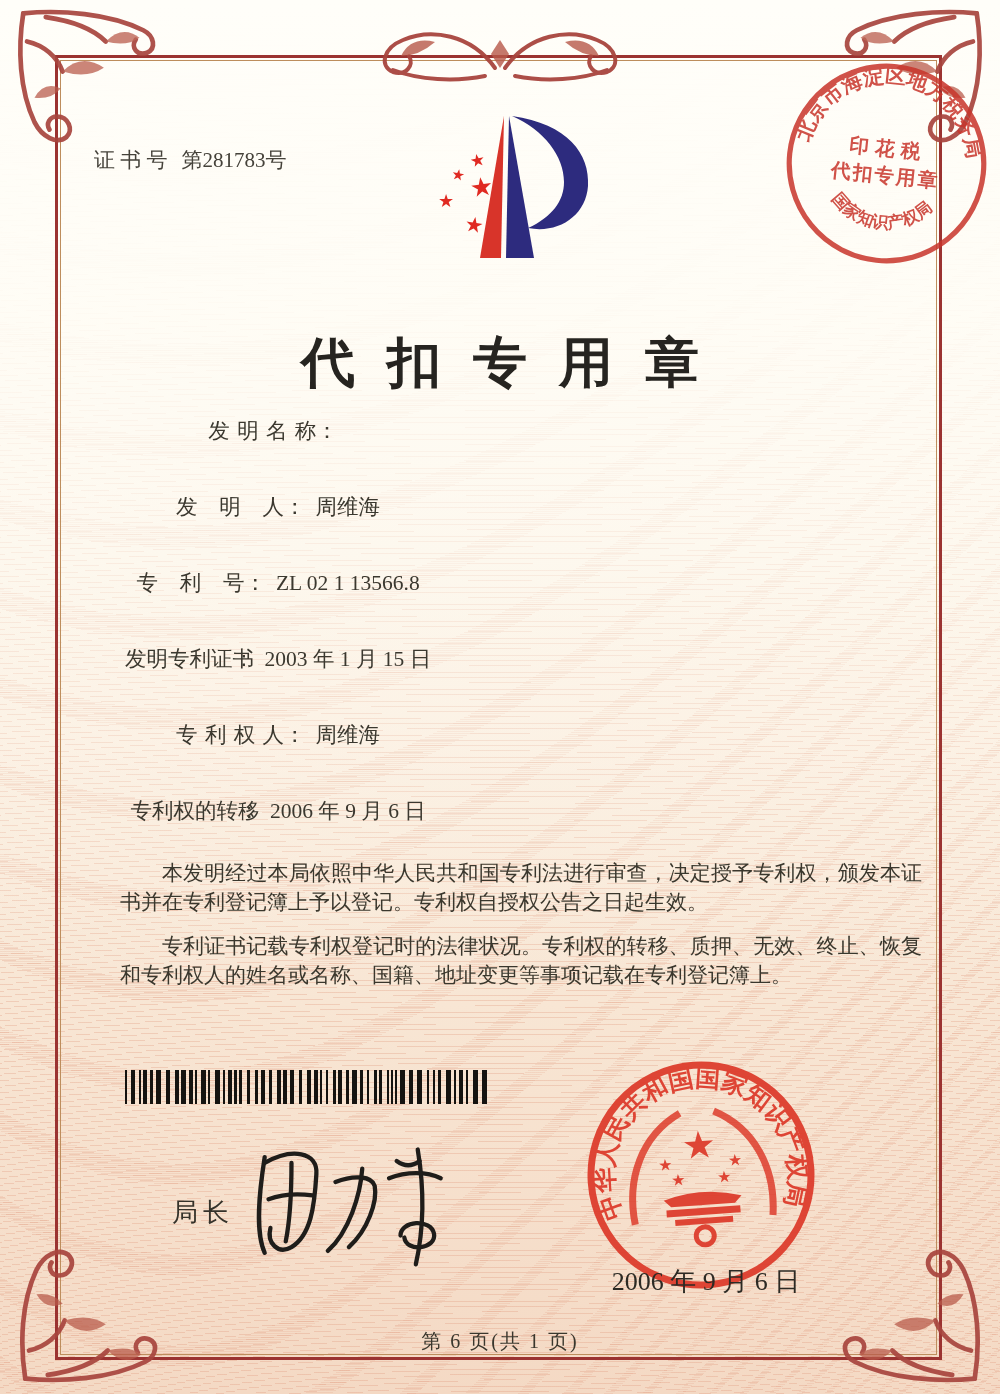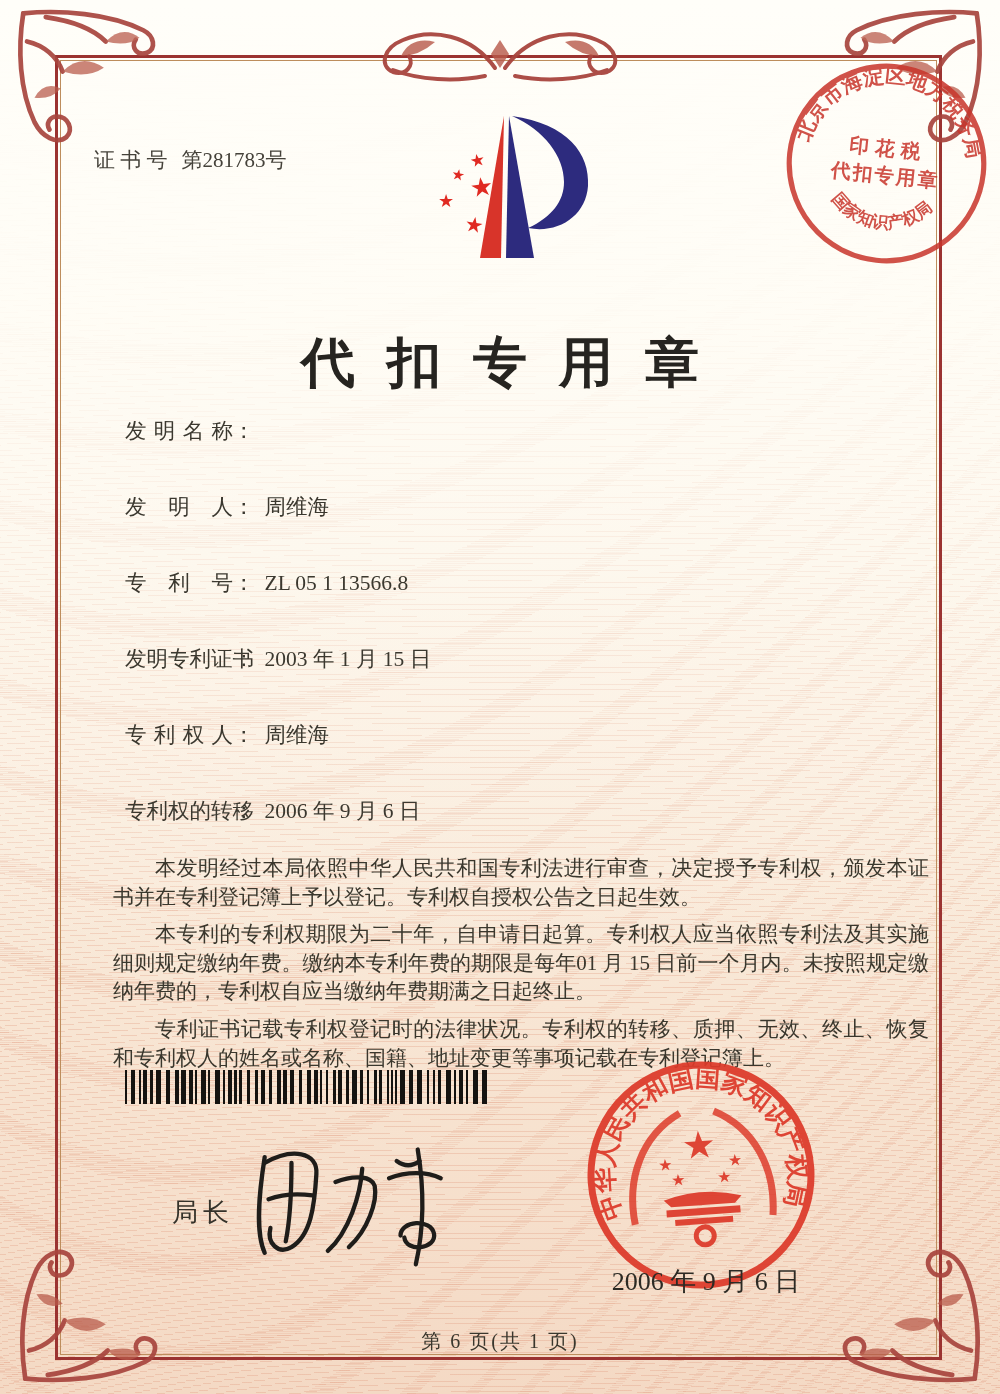--- a/index.html
+++ b/index.html
@@ -31,28 +31,28 @@
     position:absolute;left:94px;top:146px;font-size:21px;color:#45423a;
     display:flex;gap:14px;white-space:pre;
   }
   .logo{position:absolute;left:416px;top:110px;width:184px;height:158px;}
   .tax-stamp{position:absolute;left:783px;top:60px;width:207px;height:207px;opacity:.85;}
   .title{
     position:absolute;left:0;right:0;top:291px;text-align:center;
     font-size:54px;font-weight:700;letter-spacing:32px;text-indent:32px;color:#262420;
   }
   .fields{position:absolute;left:125px;top:420px;font-size:21.5px;color:#3b382f;}
-  .frow{display:flex;margin-bottom:53px;line-height:23px;white-space:pre;}
+  .frow{display:flex;margin-bottom:53px;line-height:23px;white-space:pre;justify-content:center;}
   .f-label{display:inline-block;width:108px;text-align:justify;text-align-last:justify;}
   .f-colon{margin-right:10px;}
   .paras{
     position:absolute;left:104px;top:845px;width:834px;
     font-size:21px;line-height:28.6px;text-align:justify;color:#3a372d;
   }
-  .paras p{margin:9px;text-indent:2em;}
+  .paras p{margin:16px;text-indent:2em;font-family:Liberation Mono, monospace;}
   .barcode{position:absolute;left:125px;top:1070px;width:372px;height:34px;display:flex;}
   .barcode span{height:100%;}
   .sig-label{position:absolute;left:172px;top:1195px;font-size:26px;letter-spacing:5px;color:#35322a;}
   .sig{position:absolute;left:236px;top:1136px;width:220px;height:138px;}
   .vh{position:absolute;width:1px;height:1px;overflow:hidden;clip:rect(0 0 0 0);white-space:nowrap;}
   .seal{position:absolute;left:584px;top:1058px;width:234px;height:234px;opacity:.93;}
   .seal-date{
     position:absolute;left:596px;top:1264px;width:220px;text-align:center;
     font-size:26px;color:#2c2a24;white-space:pre;
   }
@@ -151,36 +151,35 @@
   <h1 class="title">代扣专用章</h1>
 
   <div class="fields">
     <div class="frow">
       <span class="f-label">发明名称</span><span class="f-colon">：</span>
     </div>
     <div class="frow">
       <span class="f-label">发明人</span><span class="f-colon">：</span><span>周维海</span>
     </div>
     <div class="frow">
-      <span class="f-label">专利号</span><span class="f-colon">：</span><span>ZL 05 1 13566.8</span>
+      <span class="f-label">专利号</span><span class="f-colon">：</span><span>ZL 02 1 13566.8</span>
     </div>
     <div class="frow">
       <span class="f-label">发明专利证书</span><span class="f-colon">：</span><span>2003 年 1 月 15 日</span>
     </div>
     <div class="frow">
       <span class="f-label">专利权人</span><span class="f-colon">：</span><span>周维海</span>
     </div>
     <div class="frow">
       <span class="f-label">专利权的转移</span><span class="f-colon">：</span><span>2006 年 9 月 6 日</span>
     </div>
   </div>
 
   <div class="paras">
     <p>本发明经过本局依照中华人民共和国专利法进行审查，决定授予专利权，颁发本证书并在专利登记簿上予以登记。专利权自授权公告之日起生效。</p>
-    <p>本专利的专利权期限为二十年，自申请日起算。专利权人应当依照专利法及其实施细则规定缴纳年费。缴纳本专利年费的期限是每年01 月 15 日前一个月内。未按照规定缴纳年费的，专利权自应当缴纳年费期满之日起终止。</p>
     <p>专利证书记载专利权登记时的法律状况。专利权的转移、质押、无效、终止、恢复和专利权人的姓名或名称、国籍、地址变更等事项记载在专利登记簿上。</p>
   </div>
 
   <div class="barcode">
       <span style="width:2px;background:#151310"></span>
       <span style="width:4px"></span>
       <span style="width:4px;background:#151310"></span>
       <span style="width:4px"></span>
       <span style="width:2px;background:#151310"></span>
       <span style="width:2px"></span>

